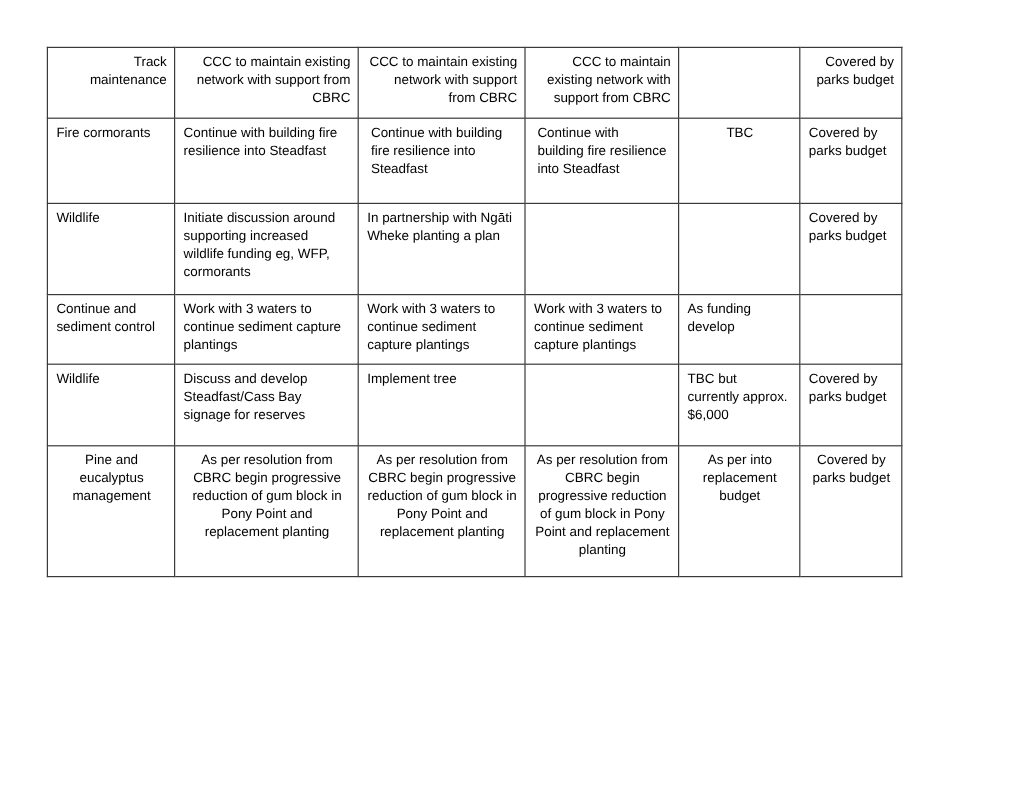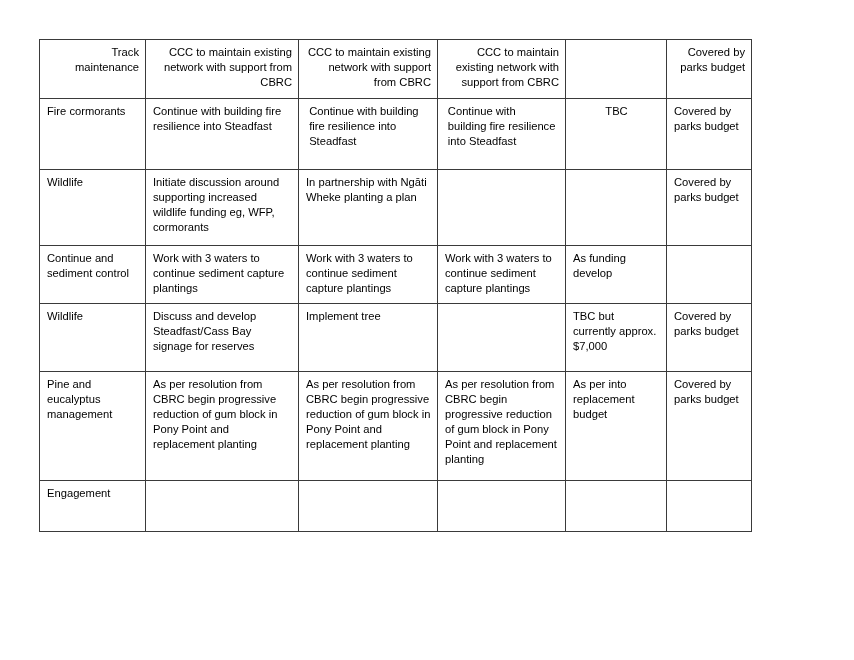--- a/index.html
+++ b/index.html
@@ -57,21 +57,21 @@
   col.c4 { width: 128px; }
   col.c5 { width: 101px; }
   col.c6 { width: 85px; }
 
   
   tr.r-track td      { height: 48px; text-align: right; }
   tr.r-fire td       { height: 60px; }
   tr.r-wildlife td   { height: 65px; margin-top: 44px; }
   tr.r-erosion td    { height: 47px; }
   tr.r-signage td    { height: 57px; }
-  tr.r-pine td       { height: 98px; }
+  tr.r-pine td       { height: 98px; text-align: center; }
   tr.r-engagement td { height: 40px; }
 
   td.centered {
     text-align: center;
   }
   td.centered .cell-text {
     display: inline-block;
     text-align: left;
     max-width: 95%;
   }
@@ -186,21 +186,21 @@
           <td>
               <span class="cell-text">Discuss and develop Steadfast/Cass Bay signage for reserves</span>
             </td>
           <td>
               <span class="cell-text">Implement tree</span>
             </td>
           <td class="empty">
               <span class="cell-text"></span>
             </td>
           <td>
-              <span class="cell-text">TBC but currently approx. $7,000</span>
+              <span class="cell-text">TBC but currently approx. $6,000</span>
             </td>
           <td>
               <span class="cell-text">Covered by parks budget</span>
             </td>
         </tr>
 
         <tr class="r-pine">
           <td>
               <span class="cell-text">Pine and eucalyptus management</span>
             </td>
@@ -214,37 +214,17 @@
               <span class="cell-text">As per resolution from CBRC begin progressive reduction of gum block in Pony Point and replacement planting</span>
             </td>
           <td>
               <span class="cell-text">As per into replacement budget</span>
             </td>
           <td>
               <span class="cell-text">Covered by parks budget</span>
             </td>
         </tr>
 
-        <tr class="r-engagement">
-          <td>
-              <span class="cell-text">Engagement</span>
-            </td>
-          <td class="empty">
-              <span class="cell-text"></span>
-            </td>
-          <td class="empty">
-              <span class="cell-text"></span>
-            </td>
-          <td class="empty">
-              <span class="cell-text"></span>
-            </td>
-          <td class="empty">
-              <span class="cell-text"></span>
-            </td>
-          <td class="empty">
-              <span class="cell-text"></span>
-            </td>
-        </tr>
 
       </tbody>
     </table>
   </div>
 </div>
 
 </body></html>

